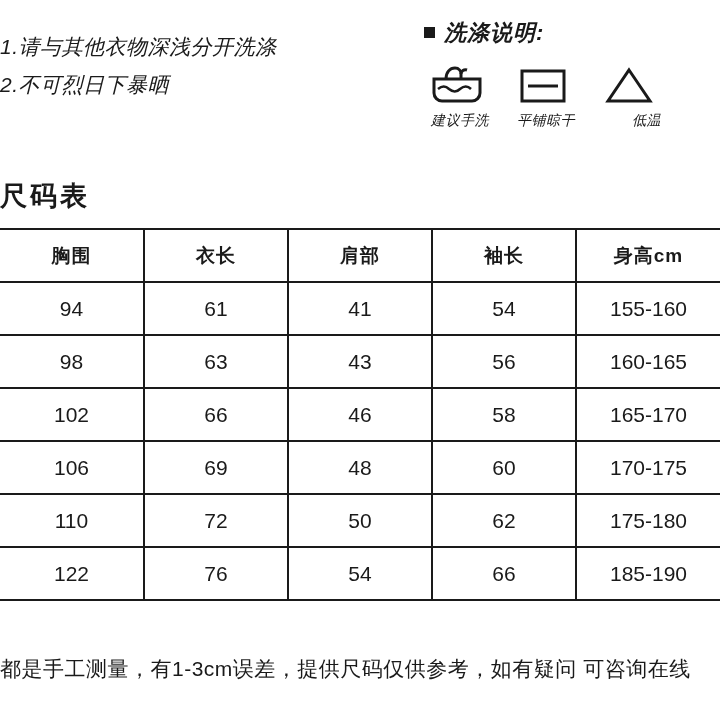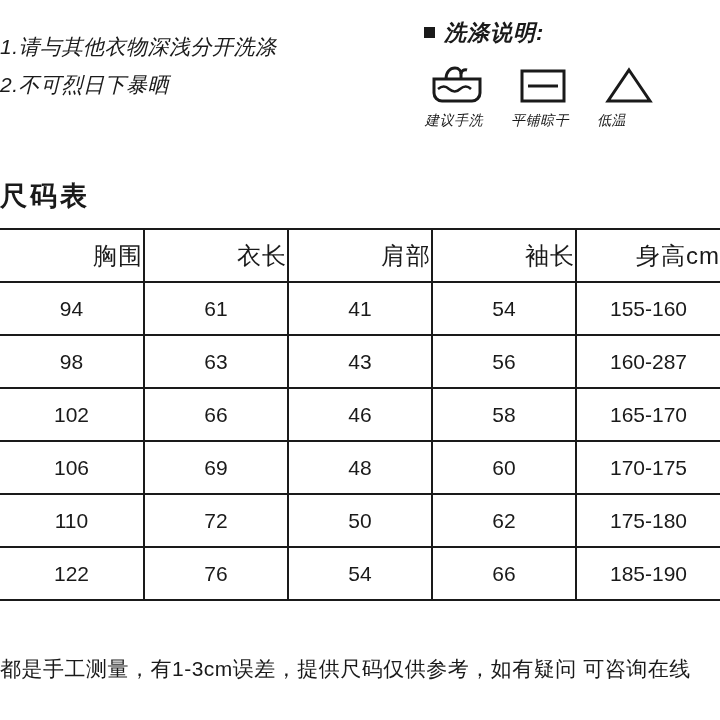--- a/index.html
+++ b/index.html
@@ -59,21 +59,21 @@
 
   .wash-icons {
     position: absolute;
     left: 425px;
     top: 62px;
     display: flex;
     gap: 22px;
   }
   .wash-item {
     width: 64px;
-    text-align: left;
+    text-align: right;
   }
   .wash-svg {
     height: 46px;
     display: flex;
     align-items: center;
     justify-content: center;
   }
   .wash-label {
     font-size: 14px;
     margin-top: 4px;
@@ -98,24 +98,23 @@
   table.size-table td,
   table.size-table th {
     border: 2px solid #1a1a1a;
     height: 51px;
     text-align: center;
     font-size: 21px;
     font-weight: 400;
     padding: 0;
   }
   table.size-table thead th {
-    font-weight: 400;
-    font-size: 24px;
+    font-weight: 700;
+    font-size: 19px;
     letter-spacing: 1px;
-    text-align: right;
   }
   table.size-table tr td:first-child,
   table.size-table tr th:first-child {
     border-left: none;
   }
   table.size-table tr td:last-child,
   table.size-table tr th:last-child {
     border-right: none;
   }
 
@@ -200,21 +199,21 @@
       <td>61</td>
       <td>41</td>
       <td>54</td>
       <td>155-160</td>
     </tr>
     <tr>
       <td>98</td>
       <td>63</td>
       <td>43</td>
       <td>56</td>
-      <td>160-287</td>
+      <td>160-165</td>
     </tr>
     <tr>
       <td>102</td>
       <td>66</td>
       <td>46</td>
       <td>58</td>
       <td>165-170</td>
     </tr>
     <tr>
       <td>106</td>

